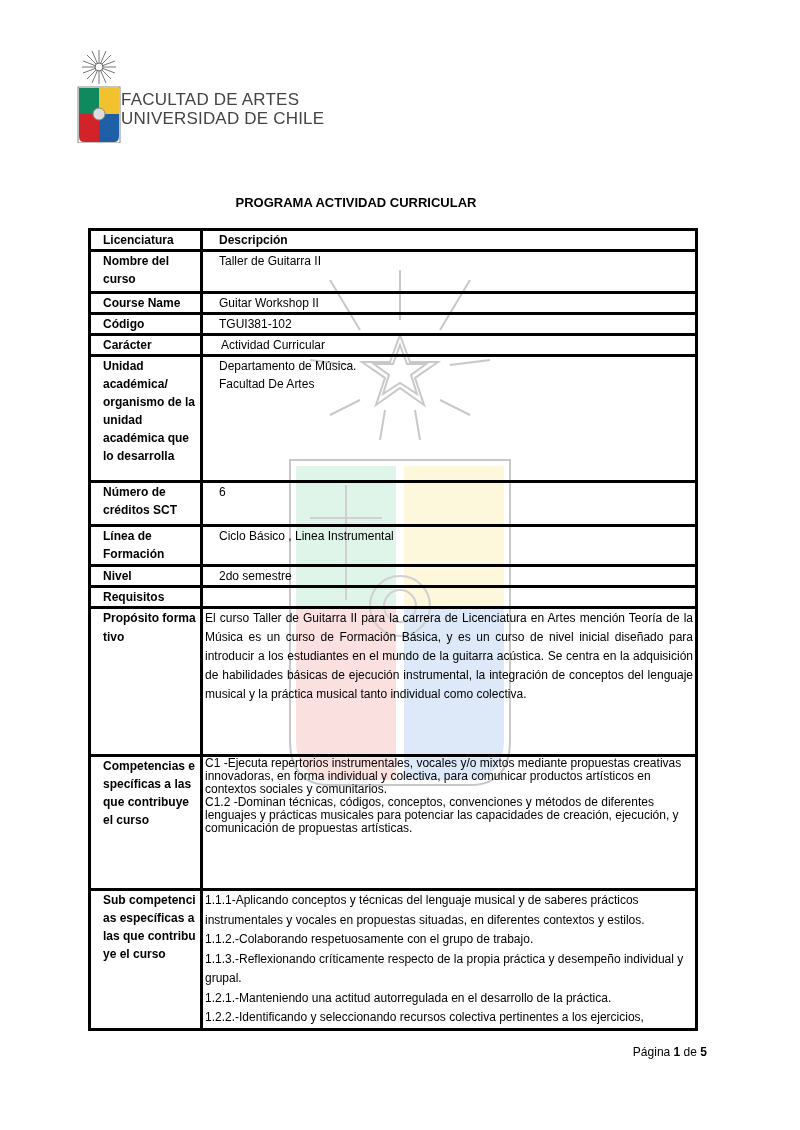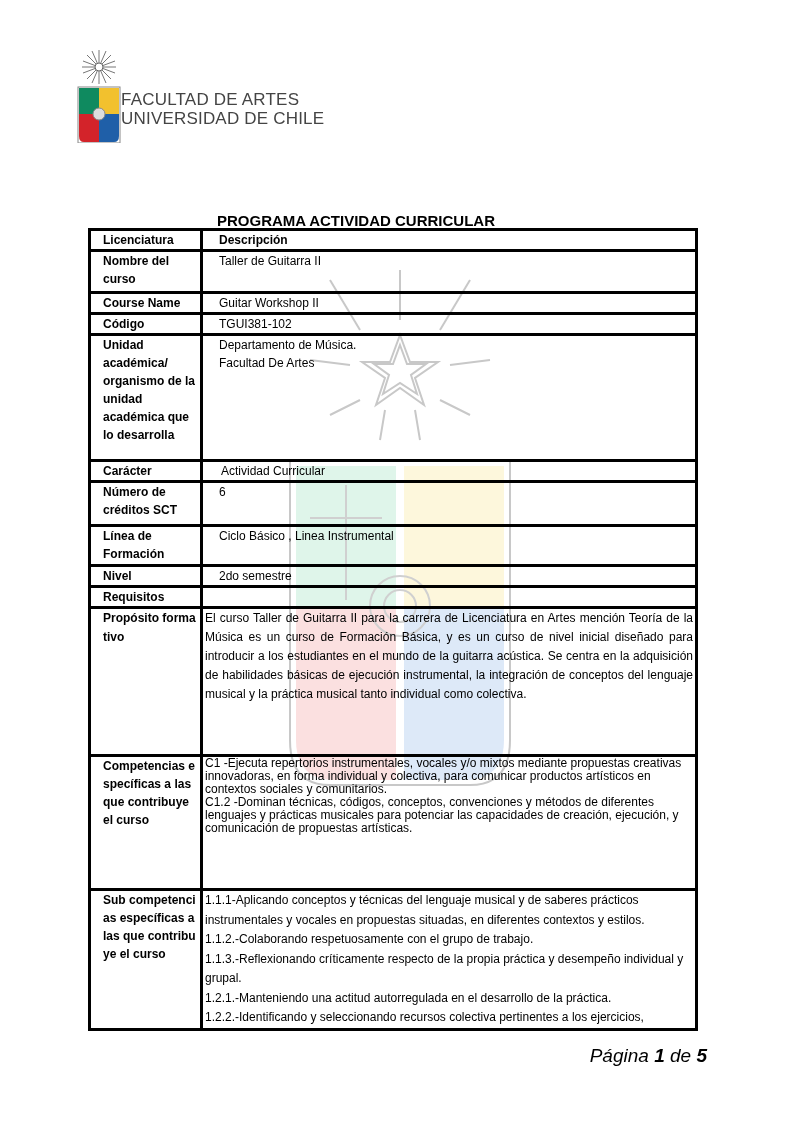--- a/index.html
+++ b/index.html
@@ -1,28 +1,28 @@
 <!DOCTYPE html>
 <html><head>
 <meta charset="utf-8">
 <style>
   html,body{margin:0;padding:0;background:#fff;}
   body{width:800px;height:1130px;position:relative;overflow:hidden;font-family:"Liberation Sans",sans-serif;color:#000;}
   .logo{position:absolute;left:76px;top:48px;width:220px;height:95px;}
   .logo-text{position:absolute;left:45px;top:42px;color:#444;font-size:17px;line-height:19px;letter-spacing:0.2px;}
   .logo-text div{white-space:nowrap;}
-  .title{position:absolute;left:0;width:712px;top:212px;text-align:center;font-weight:bold;font-size:15px;}
+  .title{position:absolute;left:0;width:712px;top:195px;text-align:center;font-weight:bold;font-size:13px;}
   .watermark{position:absolute;left:270px;top:240px;width:260px;height:560px;opacity:1;pointer-events:none;}
   table.doc{position:absolute;left:88px;top:228px;width:610px;border-collapse:collapse;font-size:12px;line-height:18px;table-layout:fixed;}
   table.doc td{border:3px solid #000;vertical-align:top;padding:0 3px 0 12px;}
   table.doc td.k{width:94px;font-weight:bold;padding-left:12px;}
   table.doc td.v{padding-left:16px;}
   table.doc td.vj{padding-left:2px;padding-right:2px;text-align:justify;}
   table.doc td.vl{padding-left:2px;padding-right:2px;}
-  .footer{position:absolute;right:93px;top:1045px;font-size:19px;font-style:italic;}
+  .footer{position:absolute;right:93px;top:1045px;font-size:12px;}
   .footer b{font-weight:bold;}
   .line{display:block;}
 </style>
 </head>
 <body>
 
 <div class="logo">
   <svg width="46" height="95" viewBox="0 0 46 95" style="position:absolute;left:0;top:0;">
     <g stroke="#777" stroke-width="1">
       <line x1="23" y1="2" x2="23" y2="36"></line>
@@ -88,30 +88,30 @@
     <td class="v">Taller de Guitarra II</td>
   </tr>
   <tr>
     <td class="k">Course Name</td>
     <td class="v">Guitar Workshop II</td>
   </tr>
   <tr>
     <td class="k">Código</td>
     <td class="v">TGUI381-102</td>
   </tr>
+  <tr>
+    <td class="k">Carácter</td>
+    <td class="v" style="padding-left:18px;">Actividad Curricular</td>
+  </tr>
   <tr style="height:126px;">
     <td class="k">Unidad académica/ organismo de la unidad académica que lo desarrolla</td>
     <td class="v">
       <span class="line">Departamento de Música.</span>
       <span class="line">Facultad De Artes</span>
     </td>
-  </tr>
-  <tr>
-    <td class="k">Carácter</td>
-    <td class="v" style="padding-left:18px;">Actividad Curricular</td>
   </tr>
   <tr style="height:44px;">
     <td class="k">Número de créditos SCT</td>
     <td class="v">6</td>
   </tr>
   <tr style="height:40px;">
     <td class="k">Línea de Formación</td>
     <td class="v">Ciclo Básico , Linea Instrumental</td>
   </tr>
   <tr>

